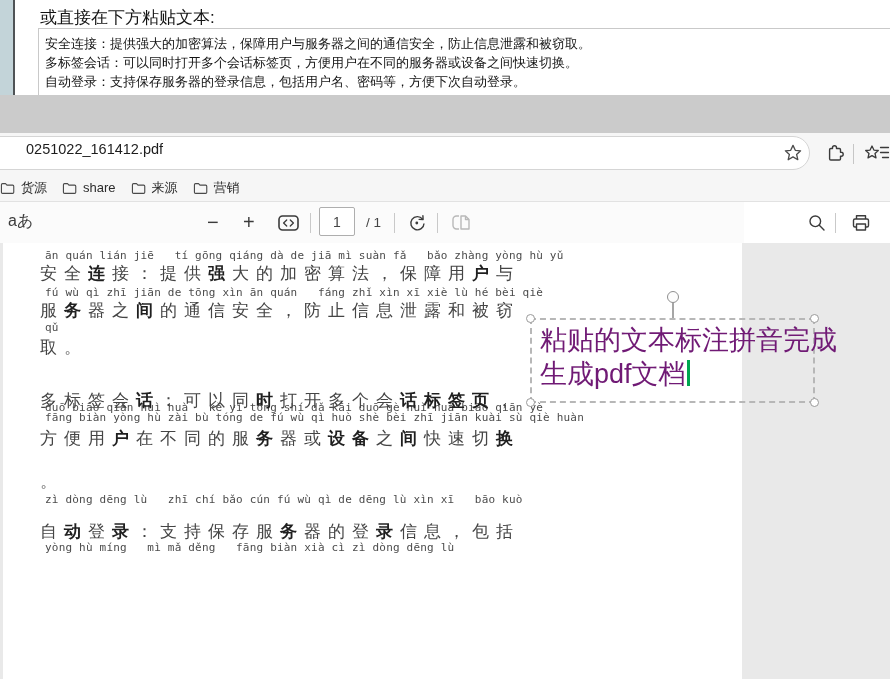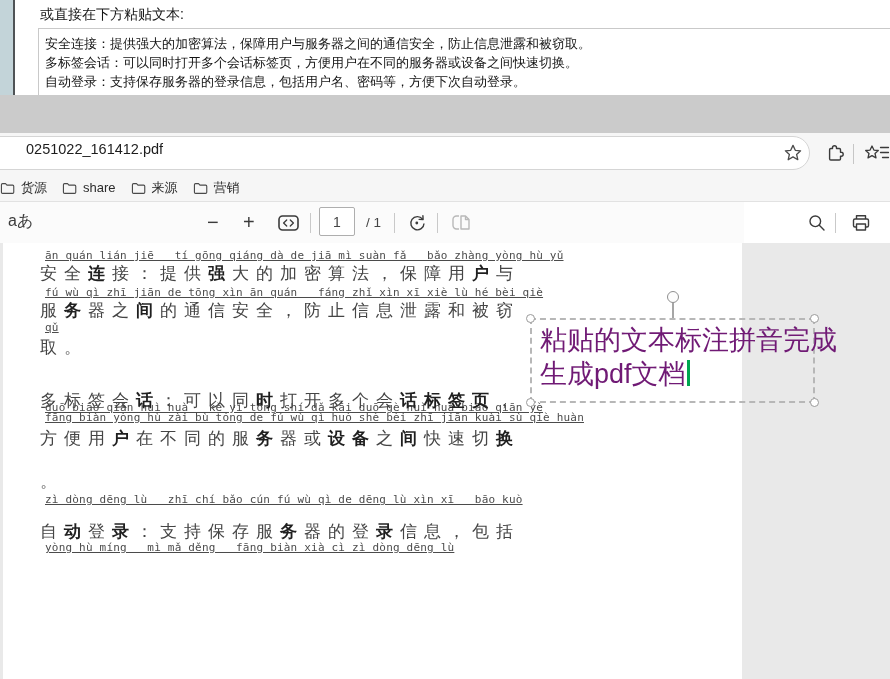--- a/index.html
+++ b/index.html
@@ -3,21 +3,21 @@
 <meta charset="utf-8">
 <style>
   html,body{margin:0;padding:0;background:#fff;}
   .screen{position:relative;width:890px;height:679px;overflow:hidden;
           font-family:"Liberation Sans",sans-serif;background:#fff;}
 
   
   .paste-panel{position:absolute;left:0;top:0;width:890px;height:95px;background:#fff;}
   .side-strip{position:absolute;left:0;top:0;width:13px;height:95px;background:#c3d4d9;}
   .win-border{position:absolute;left:13px;top:0;width:2px;height:95px;background:#4f5356;}
-  .paste-label{position:absolute;left:40px;top:6px;font-size:14px;color:#141414;}
+  .paste-label{position:absolute;left:40px;top:6px;font-size:17px;color:#141414;}
   .paste-textarea{position:absolute;left:38px;top:28px;width:870px;height:70px;
                   border:1px solid #c9c9c9;background:#fff;}
   .paste-textarea .ta-line{position:relative;margin:0 0 0 6px;font-size:13px;color:#141414;
                   line-height:19px;white-space:nowrap;}
   .paste-textarea .ta-line:first-child{margin-top:5px;}
 
   
   .titlebar{position:absolute;left:0;top:95px;width:890px;height:38px;background:#cbcbcb;}
   .nav-row{position:absolute;left:0;top:133px;width:890px;height:41px;background:#f6f6f6;}
   .address-bar{position:absolute;left:-22px;top:3px;width:832px;height:34px;background:#fff;
@@ -42,21 +42,21 @@
   .tb-divider{position:absolute;width:1px;height:20px;background:#c9c9c9;top:11px;}
   .page-input{position:absolute;left:319px;top:5px;width:36px;height:29px;border:1px solid #aeaeae;
               border-radius:2px;text-align:center;font-size:14px;color:#454545;background:#fff;
               font-family:"Liberation Sans",sans-serif;box-sizing:border-box;}
   .page-total{position:absolute;left:366px;top:13px;font-size:13.5px;color:#454545;}
 
   
   .pdf-area{position:absolute;left:0;top:243px;width:890px;height:436px;background:#e9e9e9;}
   .pdf-page{position:absolute;left:3px;top:0;width:739px;height:436px;background:#fff;}
   .pin{position:absolute;left:45px;font-family:"DejaVu Sans Mono",monospace;font-size:11px;
-       color:#4b4b4b;white-space:pre;letter-spacing:0.2px;text-decoration:underline;}
+       color:#4b4b4b;white-space:pre;letter-spacing:0.2px;}
   .han{position:absolute;left:40px;font-size:17px;color:#454545;white-space:pre;letter-spacing:7px;}
   .han .b{font-weight:bold;color:#1f1f1f;}
 
   
   .annotation-box{position:absolute;left:530px;top:318px;width:285px;height:85px;
                   border:2px dashed #b7b7b7;box-sizing:border-box;z-index:5;}
   .handle{position:absolute;width:9px;height:9px;border-radius:50%;background:#fff;
           border:1.5px solid #9a9a9a;box-sizing:border-box;z-index:6;}
   .h-nw{left:-6px;top:-6px;} .h-ne{right:-6px;top:-6px;}
   .h-sw{left:-6px;bottom:-6px;} .h-se{right:-6px;bottom:-6px;}

